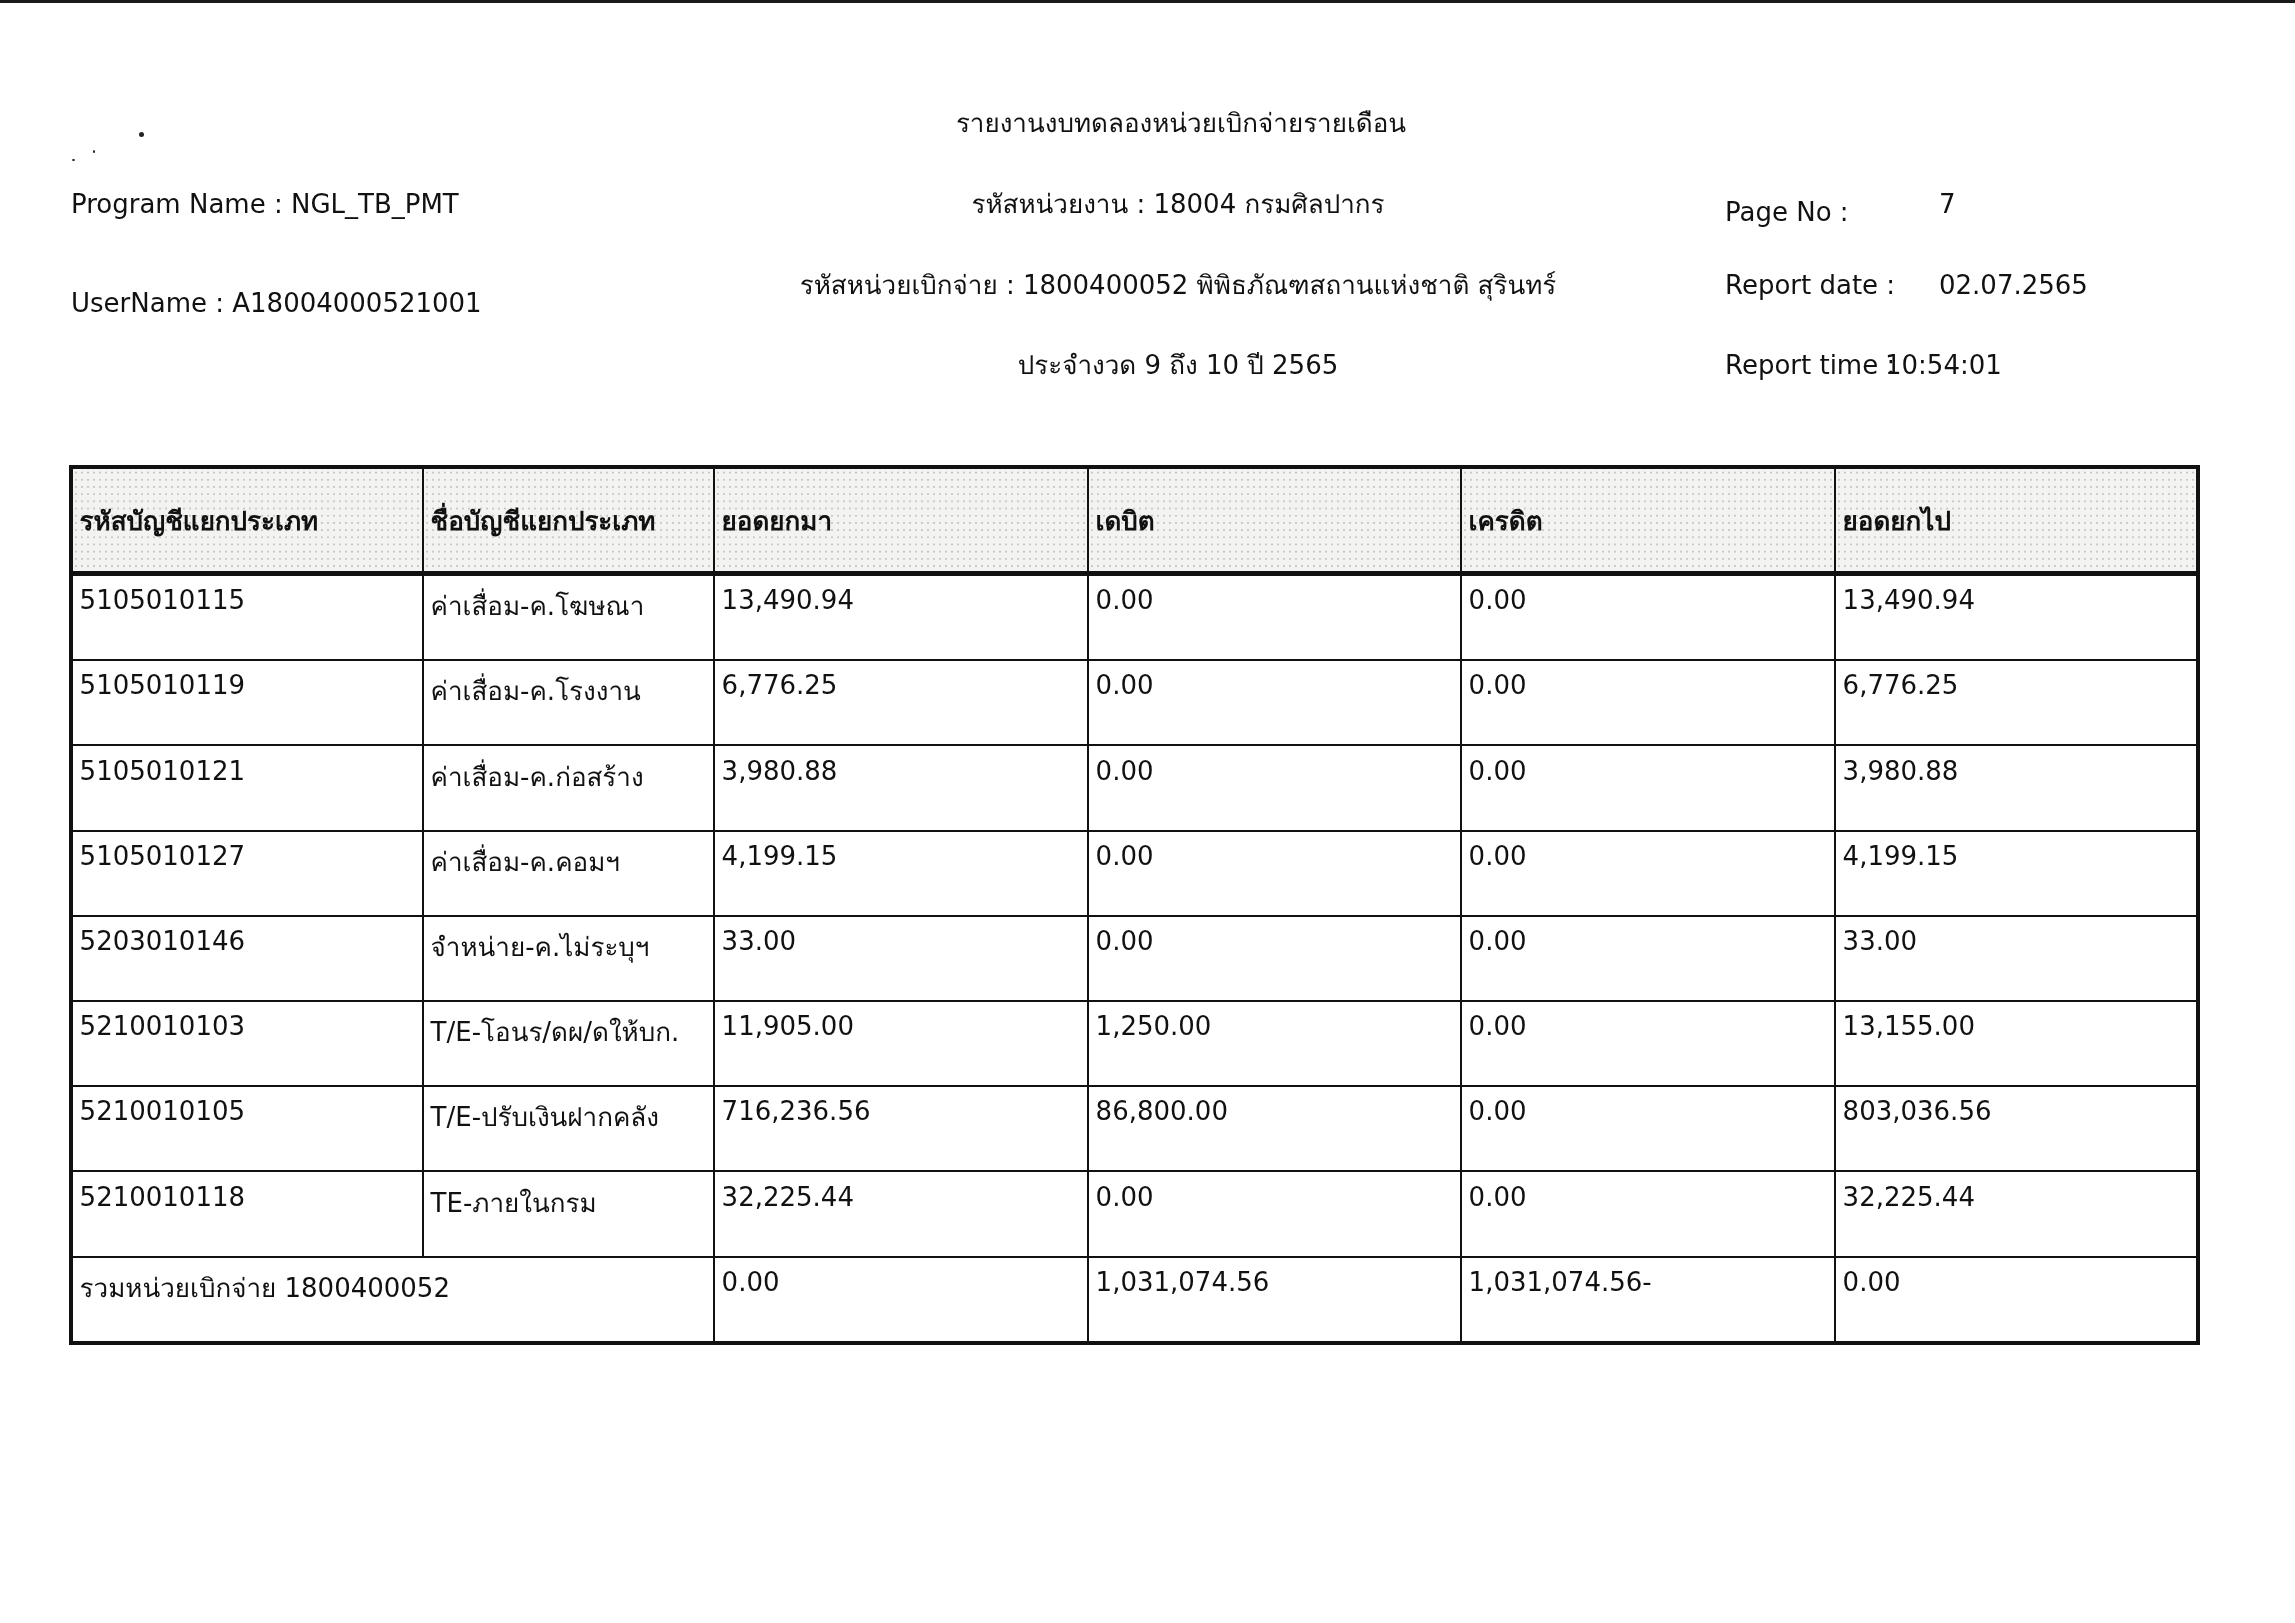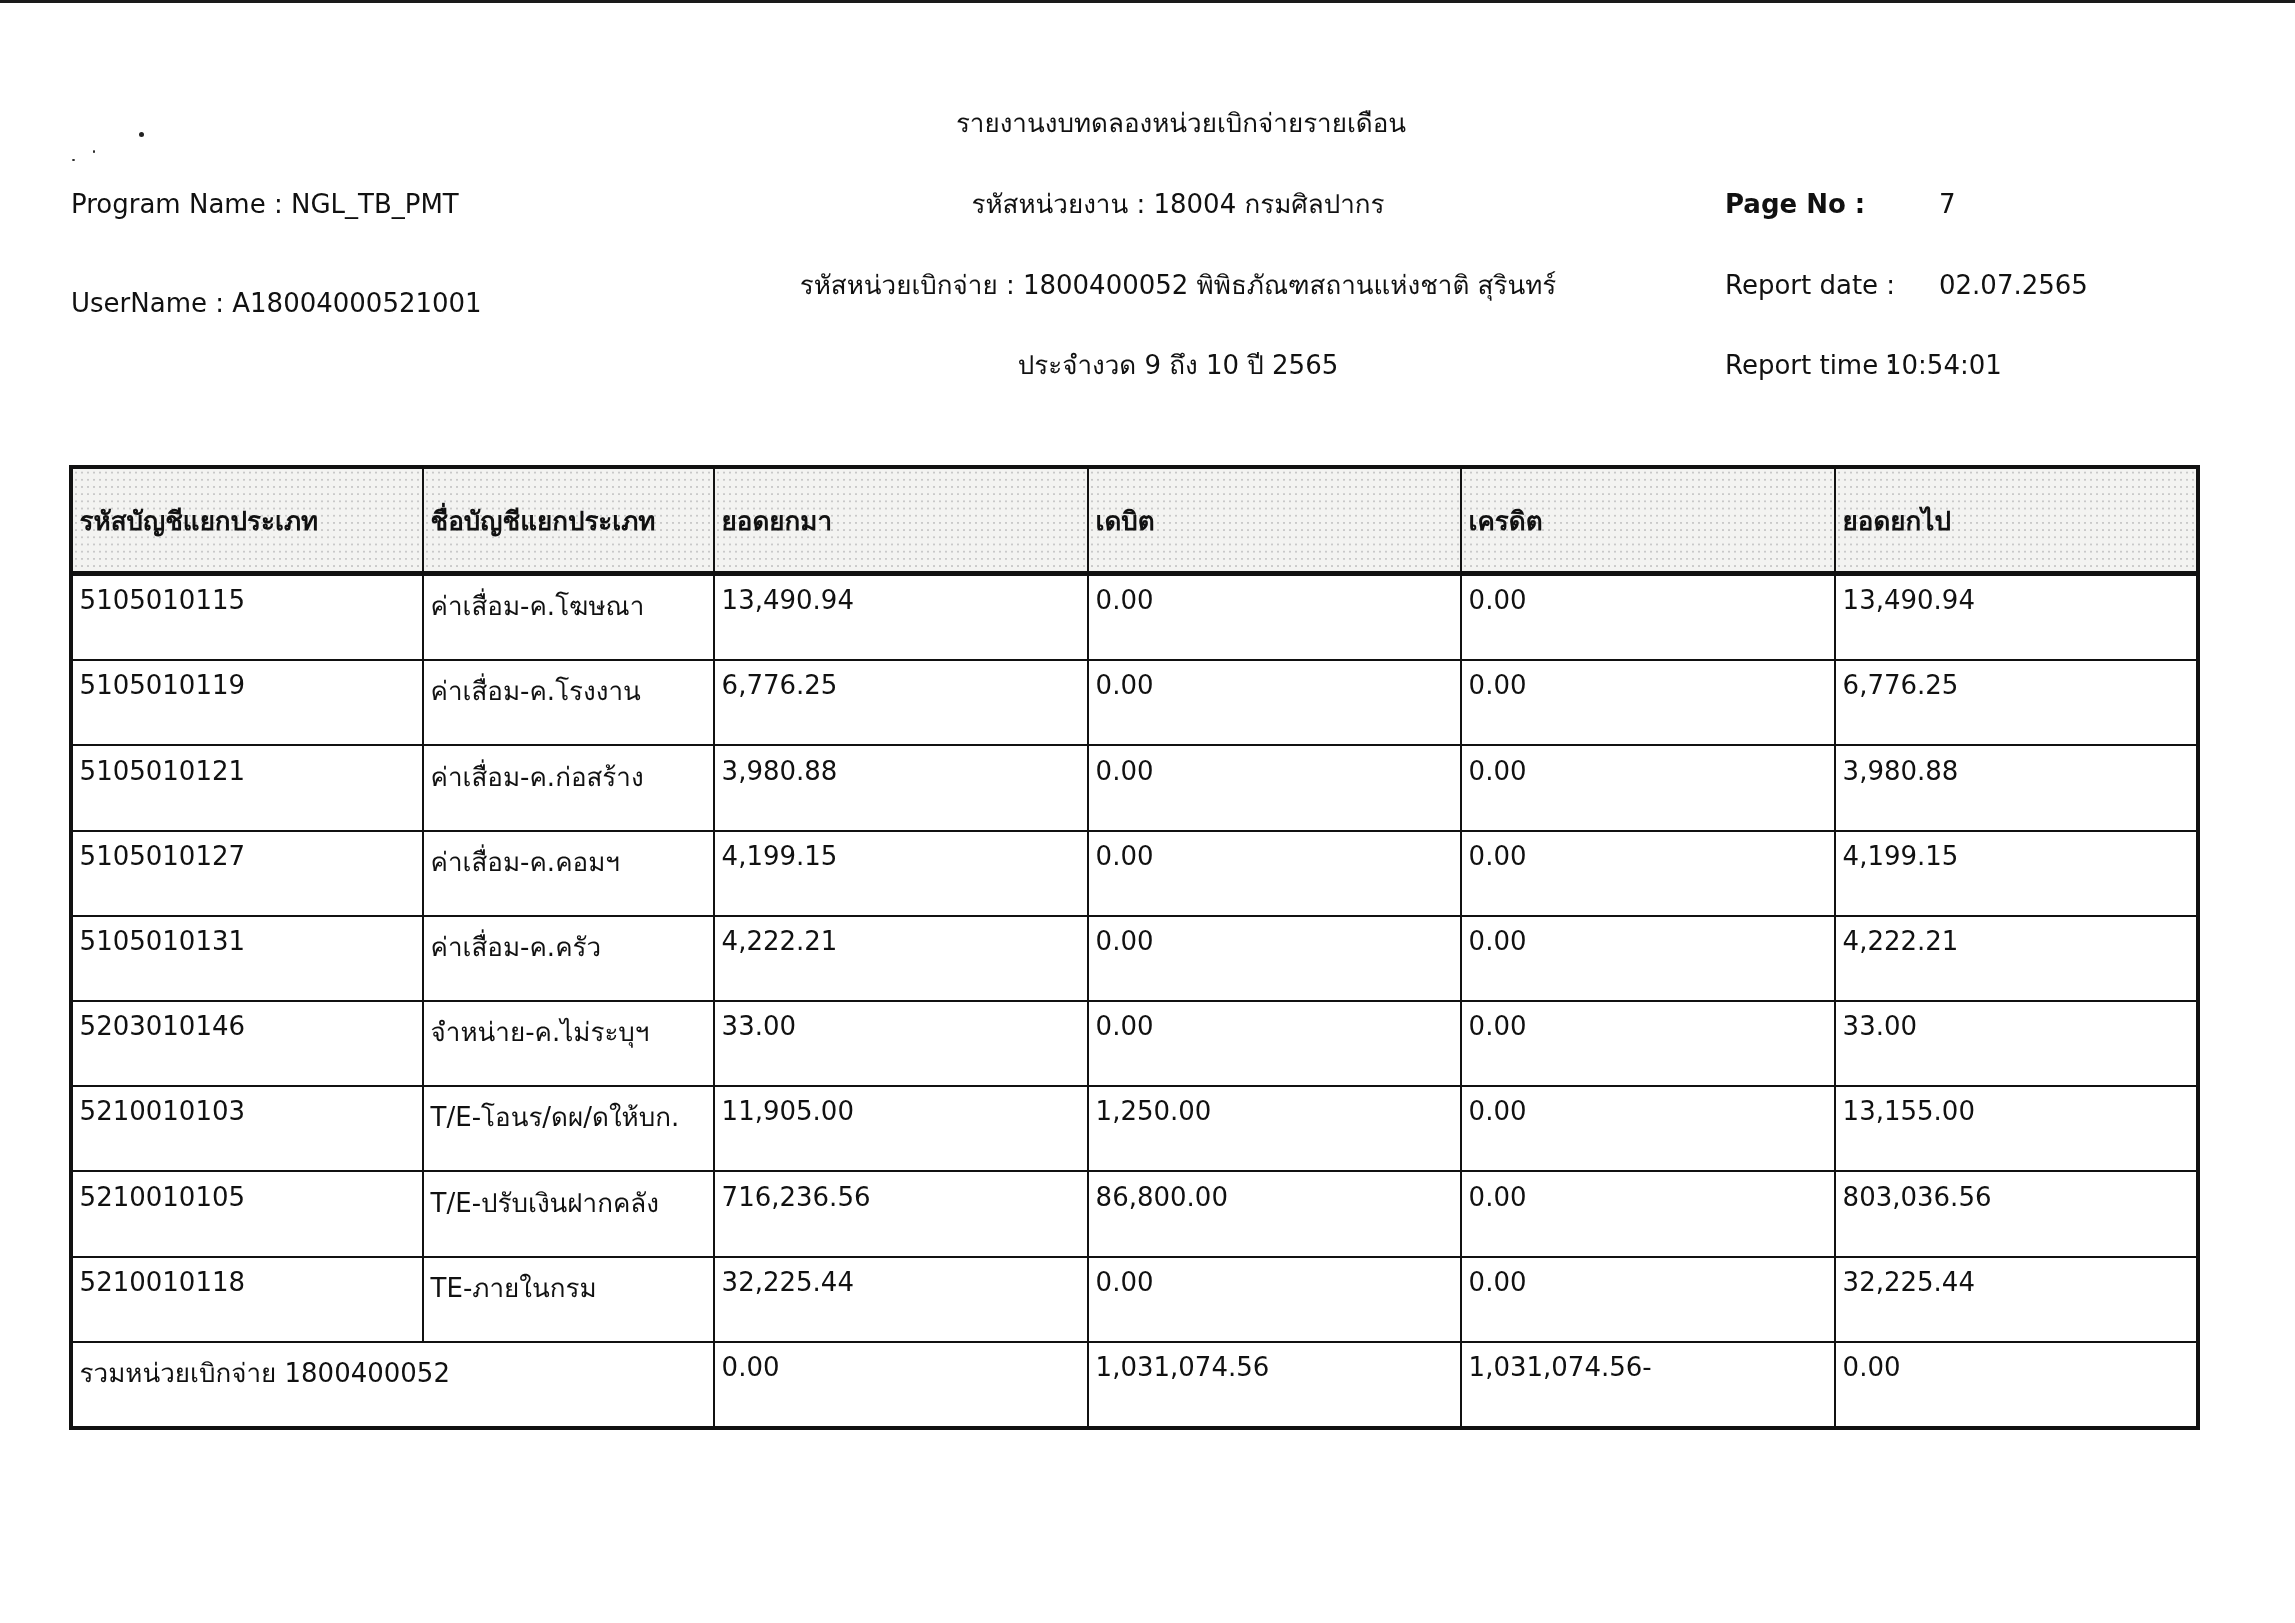--- a/index.html
+++ b/index.html
@@ -45,21 +45,21 @@
 
 <div class="scanline"></div>
 <div class="speck" style="left:139px;top:132px;width:5.3px;height:5.3px;"></div>
 <div class="speck" style="left:93px;top:150px;width:2px;height:3.3px;"></div>
 <div class="speck" style="left:72px;top:159px;width:3.3px;height:2px;"></div>
 
 <div class="hdr center" style="left:1181px; top:95px;">รายงานงบทดลองหน่วยเบิกจ่ายรายเดือน</div>
 
 <div class="hdr" style="left:71px; top:176px;">Program Name : NGL_TB_PMT</div>
 <div class="hdr center" style="left:1178px; top:176px;">รหัสหน่วยงาน : 18004 กรมศิลปากร</div>
-<div class="hdr" style="left:1725px; top:176px;font-weight:bold;">Page No :</div>
+<div class="hdr" style="left:1725px; top:184px;">Page No :</div>
 <div class="hdr" style="left:1939px; top:176px;">7</div>
 
 <div class="hdr" style="left:71px; top:275px;">UserName : A18004000521001</div>
 <div class="hdr center" style="left:1178px; top:257px;">รหัสหน่วยเบิกจ่าย : 1800400052 พิพิธภัณฑสถานแห่งชาติ สุรินทร์</div>
 <div class="hdr" style="left:1725px; top:257px;">Report date :</div>
 <div class="hdr" style="left:1939px; top:257px;">02.07.2565</div>
 
 <div class="hdr center" style="left:1178px; top:337px;">ประจำงวด 9 ถึง 10 ปี 2565</div>
 <div class="hdr" style="left:1725px; top:337px;">Report time :</div>
 <div class="hdr" style="left:1885px; top:337px;">10:54:01</div>
@@ -110,28 +110,20 @@
     </tr>
     <tr>
       <td class="code">5105010127</td>
       <td class="name">ค่าเสื่อม-ค.คอมฯ</td>
       <td class="num">4,199.15</td>
       <td class="num">0.00</td>
       <td class="num">0.00</td>
       <td class="num">4,199.15</td>
     </tr>
     <tr>
-      <td class="code">5105010131</td>
-      <td class="name">ค่าเสื่อม-ค.ครัว</td>
-      <td class="num">4,222.21</td>
-      <td class="num">0.00</td>
-      <td class="num">0.00</td>
-      <td class="num">4,222.21</td>
-    </tr>
-    <tr>
       <td class="code">5203010146</td>
       <td class="name">จำหน่าย-ค.ไม่ระบุฯ</td>
       <td class="num">33.00</td>
       <td class="num">0.00</td>
       <td class="num">0.00</td>
       <td class="num">33.00</td>
     </tr>
     <tr>
       <td class="code">5210010103</td>
       <td class="name">T/E-โอนร/ดผ/ดให้บก.</td>

